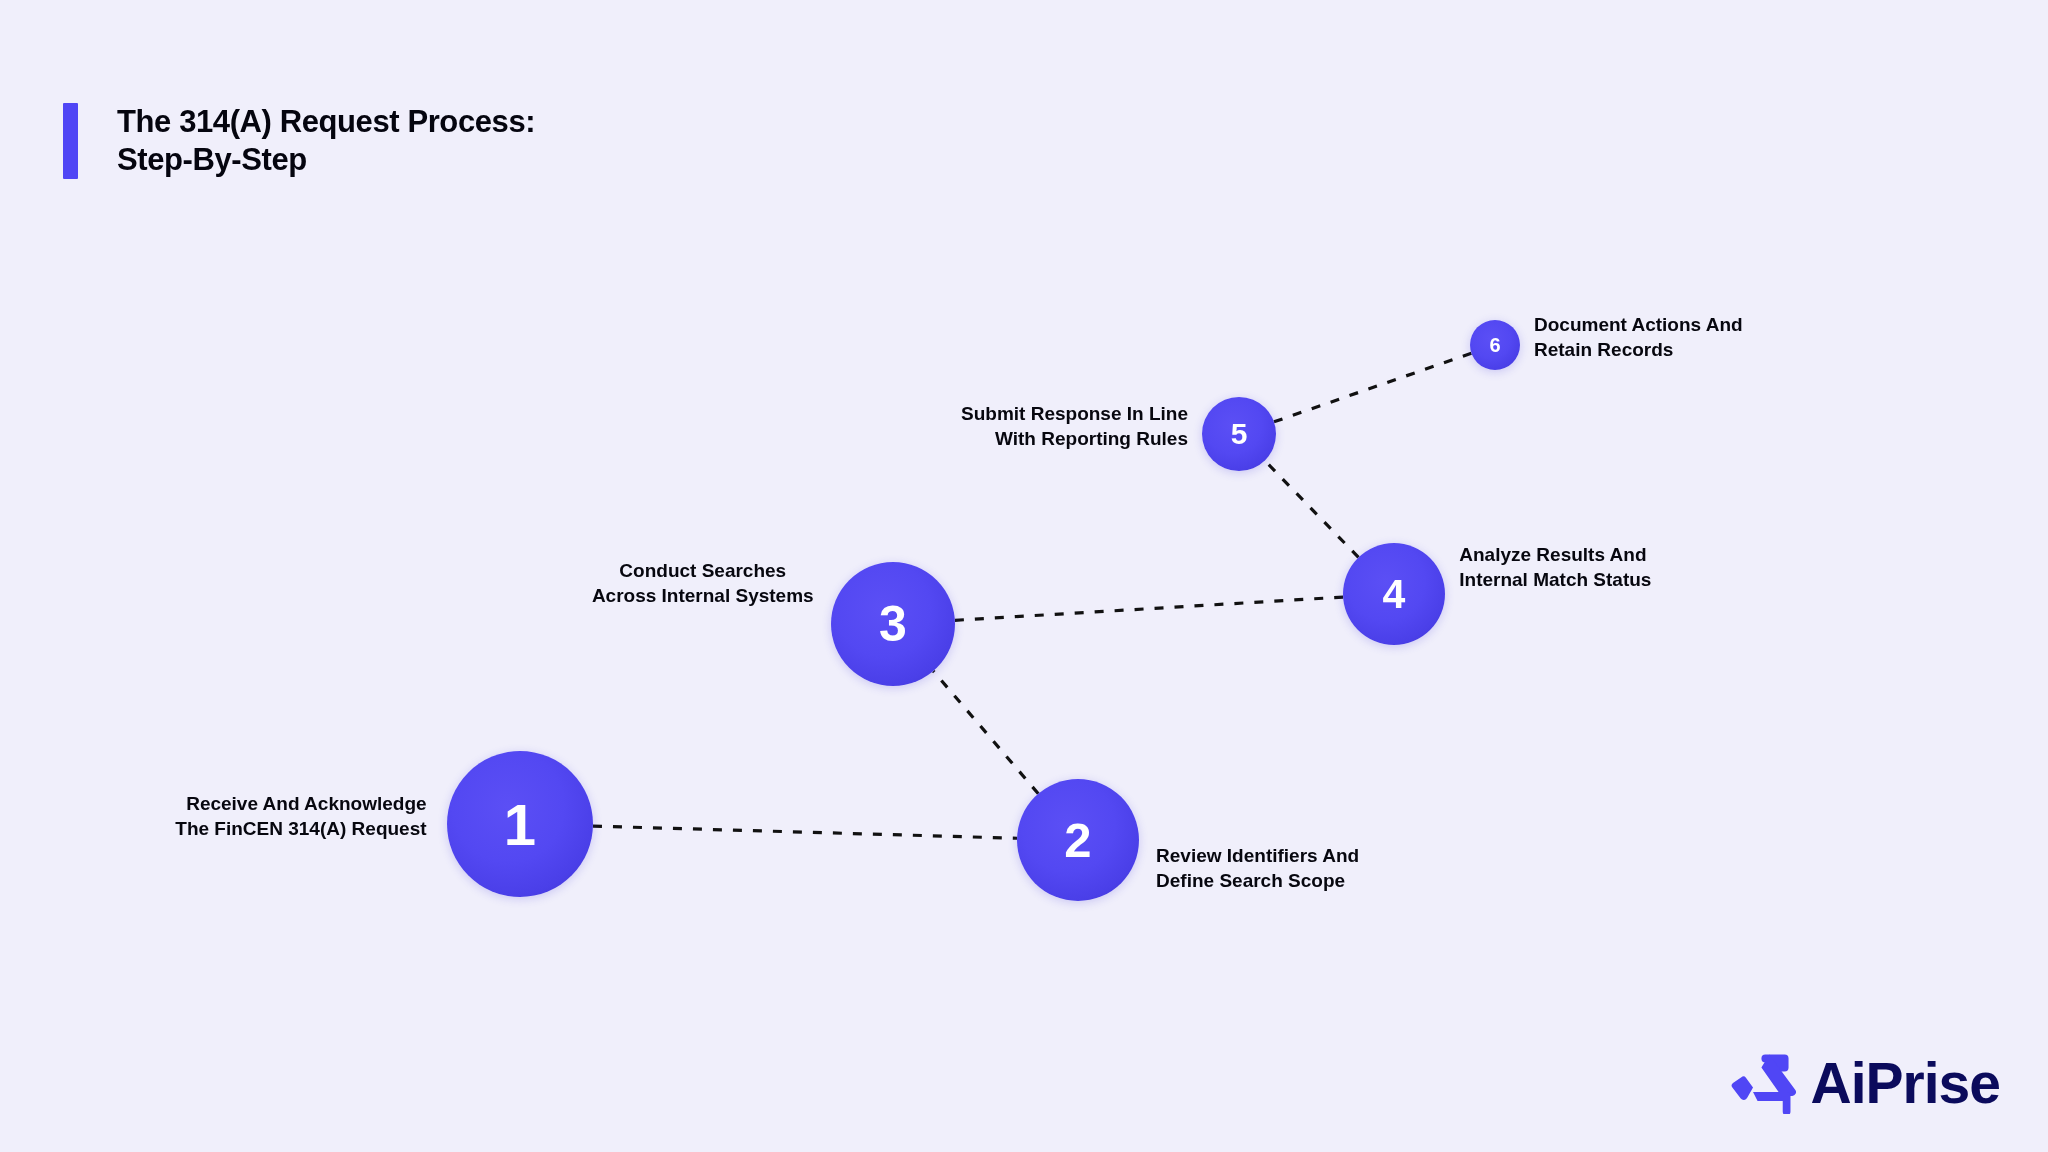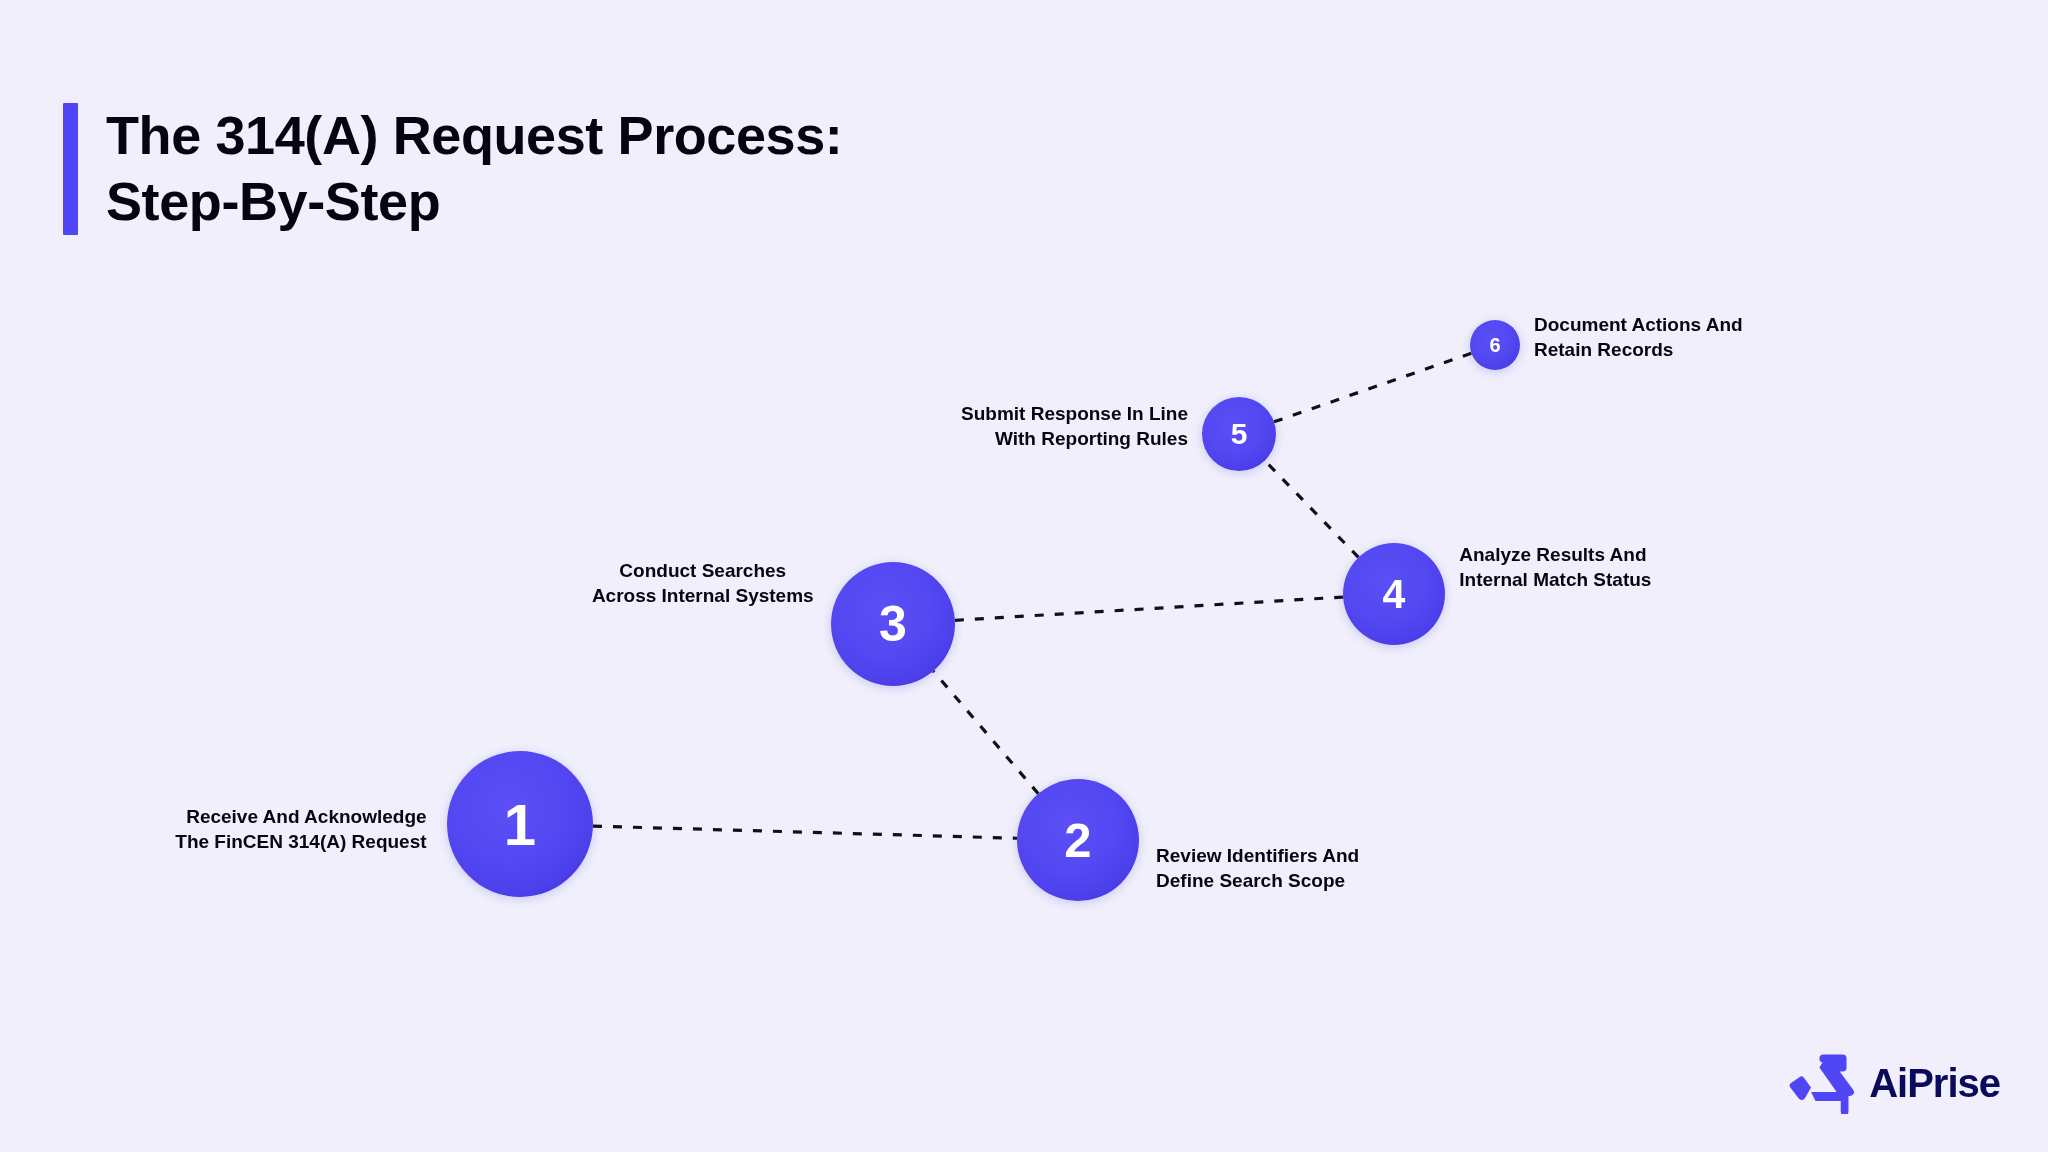--- a/index.html
+++ b/index.html
@@ -24,23 +24,23 @@
     display: flex;
     align-items: stretch;
   }
   .title-accent-bar {
     width: 15px;
     background: #5046F5;
     border-radius: 1px;
     flex: 0 0 15px;
   }
   .title-text {
-    margin-left: 28px;
+    margin-left: 39px;
     color: #05050f;
-    font-size: 54px;
+    font-size: 31px;
     font-weight: 700;
     line-height: 1.22;
     letter-spacing: -0.4px;
     white-space: nowrap;
   }
   .title-line { display: block; }
 
   
   .diagram {
     position: absolute;
@@ -82,21 +82,21 @@
   .logo {
     position: absolute;
     right: 48px;
     bottom: 38px;
     display: flex;
     align-items: center;
     gap: 14px;
   }
   .logo-mark { width: 66px; height: 62px; display: block; }
   .logo-text {
-    font-size: 40px;
+    font-size: 57px;
     font-weight: 700;
     color: #0B0B5C;
     letter-spacing: -1px;
     line-height: 1;
   }
 </style>
 </head>
 <body>
 
 <div class="title-block">
@@ -113,21 +113,21 @@
       <line x1="592.9700086007191" y1="826.0923299957195" x2="1017.0250613062484" y2="838.251614661111" stroke="#111111" stroke-width="3.2" stroke-linecap="butt" stroke-dasharray="9 11"></line>
       <line x1="1038.3193929696065" y1="793.670210169919" x2="933.3311087849902" y2="671.0892945813939" stroke="#111111" stroke-width="3.2" stroke-linecap="butt" stroke-dasharray="9 11"></line>
       <line x1="954.8891430954124" y1="620.2940632876998" x2="1343.0911887440964" y2="597.0484318117308" stroke="#111111" stroke-width="3.2" stroke-linecap="butt" stroke-dasharray="9 11"></line>
       <line x1="1358.5144439928224" y1="557.3697486377522" x2="1264.7444229855994" y2="460.57488824319944" stroke="#111111" stroke-width="3.2" stroke-linecap="butt" stroke-dasharray="9 11"></line>
       <line x1="1273.9482227835113" y1="421.8500319229199" x2="1471.3863359570869" y2="353.209437889919" stroke="#111111" stroke-width="3.2" stroke-linecap="butt" stroke-dasharray="9 11"></line>
     </svg>
 
   <div class="node" id="node-1" style="width: 146px; height: 146px; left: 447px; top: 751px; font-size: 58px;">
     <span>1</span>
   </div>
-  <div class="node-label left" id="label-1" style="top: 791px; right: 1621.44px; text-align: right; margin-top: 13px;">
+  <div class="node-label left" id="label-1" style="top: 791px; right: 1621.44px; text-align: right;">
     <div>Receive And Acknowledge</div>
     <div>The FinCEN 314(A) Request</div>
   </div>
 
   <div class="node" id="node-2" style="width: 122px; height: 122px; left: 1017px; top: 779px; font-size: 49px;">
     <span>2</span>
   </div>
   <div class="node-label right" id="label-2" style="top: 843px; left: 1156.08px; text-align: left;">
     <div>Review Identifiers And</div>
     <div>Define Search Scope</div>

